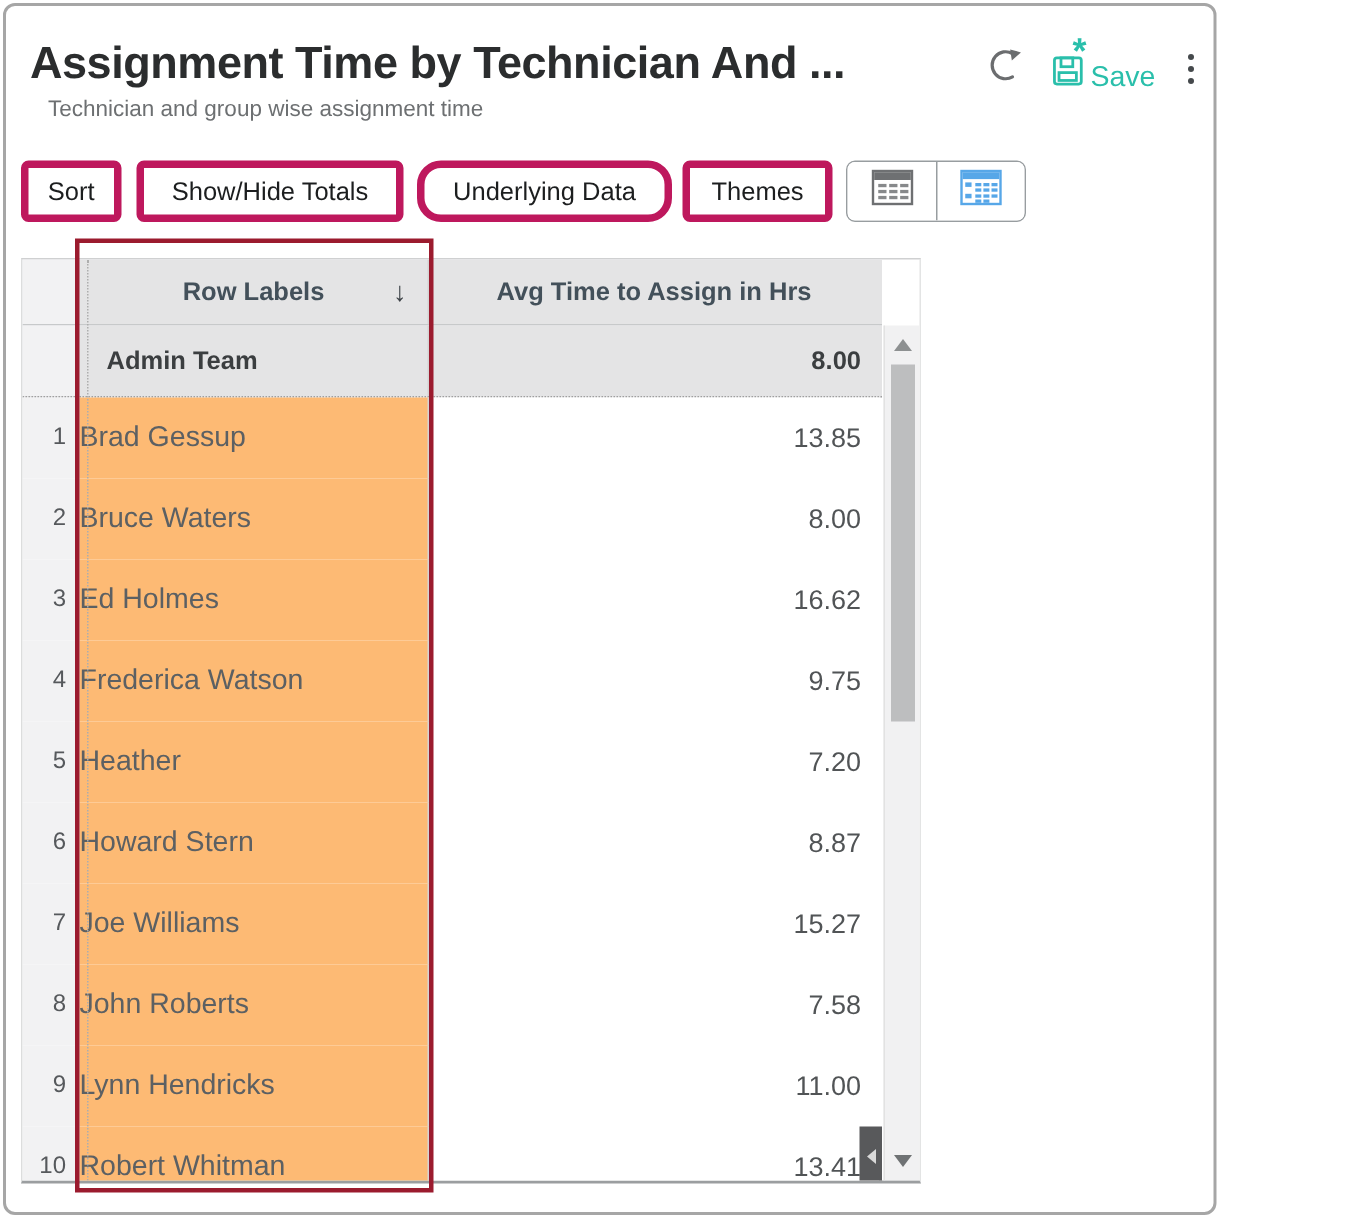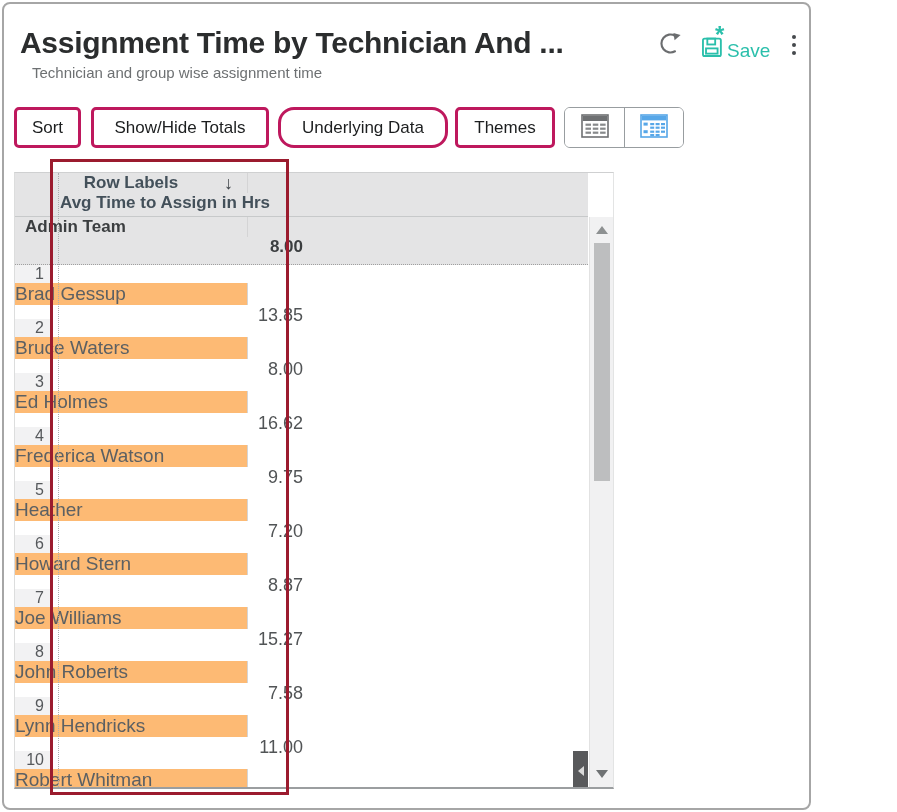--- a/index.html
+++ b/index.html
@@ -15,52 +15,52 @@
   .hdr-actions { position:absolute; left:655px; top:28px; display:flex; align-items:center; gap:16px; }
   .refresh-btn { width:30px; height:30px; display:flex; align-items:center; justify-content:center; cursor:pointer; }
   .save-btn { display:flex; align-items:flex-end; gap:2px; cursor:pointer; position:relative; padding-top:6px; }
   .save-label { color:#2abfab; font-size:19px; line-height:22px; }
   .save-ast { position:absolute; top:-7px; left:14px; color:#2abfab; font-size:24px; font-weight:700; }
   .kebab { display:flex; flex-direction:column; gap:4px; padding:4px 6px; cursor:pointer; }
   .kebab i { width:4px; height:4px; border-radius:50%; background:#45494c; }
 
   
   .toolbar { position:absolute; left:14px; top:107px; height:41px; display:flex; }
-  .tbtn { height:41px; background:#fff; border:3px solid #be185d; border-radius:5px;
+  .tbtn { height:41px; background:#fff; border:5px solid #be185d; border-radius:5px;
           font-size:17px; color:#1c1e1f; display:flex; align-items:center; justify-content:center;
           padding:0 15px; cursor:pointer; white-space:nowrap; }
   .tbtn.b-sort { width:67px; margin-right:10px; }
   .tbtn.b-totals { width:178px; margin-right:9px; }
   .tbtn.b-underlying { width:170px; margin-right:7px;border-radius:16px; }
   .tbtn.b-themes { width:100px; margin-right:9px; }
   .viewgroup { height:41px; display:flex; border:1px solid #989da0; border-radius:6px; overflow:hidden; background:#fff; }
   .vbtn { width:59px; display:flex; align-items:center; justify-content:center; cursor:pointer; background:#fff; }
   .vbtn + .vbtn { border-left:1px solid #989da0; }
 
   
   .tablewrap { position:absolute; left:14px; top:172px; width:600px; height:617px;
                background:#fff; border-top:1px solid #cfd0d1; border-left:1px solid #dcdddd;
                border-right:1px solid #e3e4e4; border-bottom:2px solid #9b9ea0; overflow:hidden; }
-  .trow, .t-header, .t-total { display:flex; width:573px;flex-direction:column; }
+  .trow, .t-header, .t-total { display:flex; width:573px; }
   .cell { display:flex; align-items:center; }
   .gut { width:38px; background:#f2f2f3; border-right:1px solid #e0e0e0;
          justify-content:flex-end; padding-right:8px; font-size:16px; color:#56595c; }
   .lab { width:233px; border-right:1px solid #d4d4d5; }
   .val { width:300px; justify-content:flex-end; padding-right:12px; }
 
   .t-header { height:44px; background:#e4e4e5; border-bottom:1px solid #c7c9ca; }
   .t-header .gut { background:#f2f2f3; }
   .t-header .lab { position:relative; justify-content:center; font-size:17px; font-weight:700; color:#43505a; }
   .t-header .val { justify-content:center; font-size:17px; font-weight:700; color:#43505a; padding-right:0; }
   .sort-arrow { position:absolute; right:14px; top:50%; transform:translateY(-50%);
                 font-size:18px; font-weight:400; color:#3f4449; }
 
   .t-total { height:48px; background:#e4e4e5; border-bottom:1px dotted #9f9f9f; }
   .t-total .gut { background:#f2f2f3; }
-  .t-total .lab { padding-left:10px; font-size:17px; font-weight:700; color:#3b3e40; background:#e4e4e5; }
+  .t-total .lab { padding-left:18px; font-size:17px; font-weight:700; color:#3b3e40; background:#e4e4e5; }
   .t-total .val { font-size:17px; font-weight:700; color:#3b3e40; background:#e4e4e5; }
 
   .trow { height:54px; }
   .trow .lab { background:#fdba74; font-size:19px; color:#5c6063; }
   .trow .val { background:#fff; font-size:18px; color:#515456; }
 
   .dotted-v { position:absolute; left:43px; top:0; bottom:0; width:0;
               border-left:1px dotted #adadad; z-index:5; }
 
   

